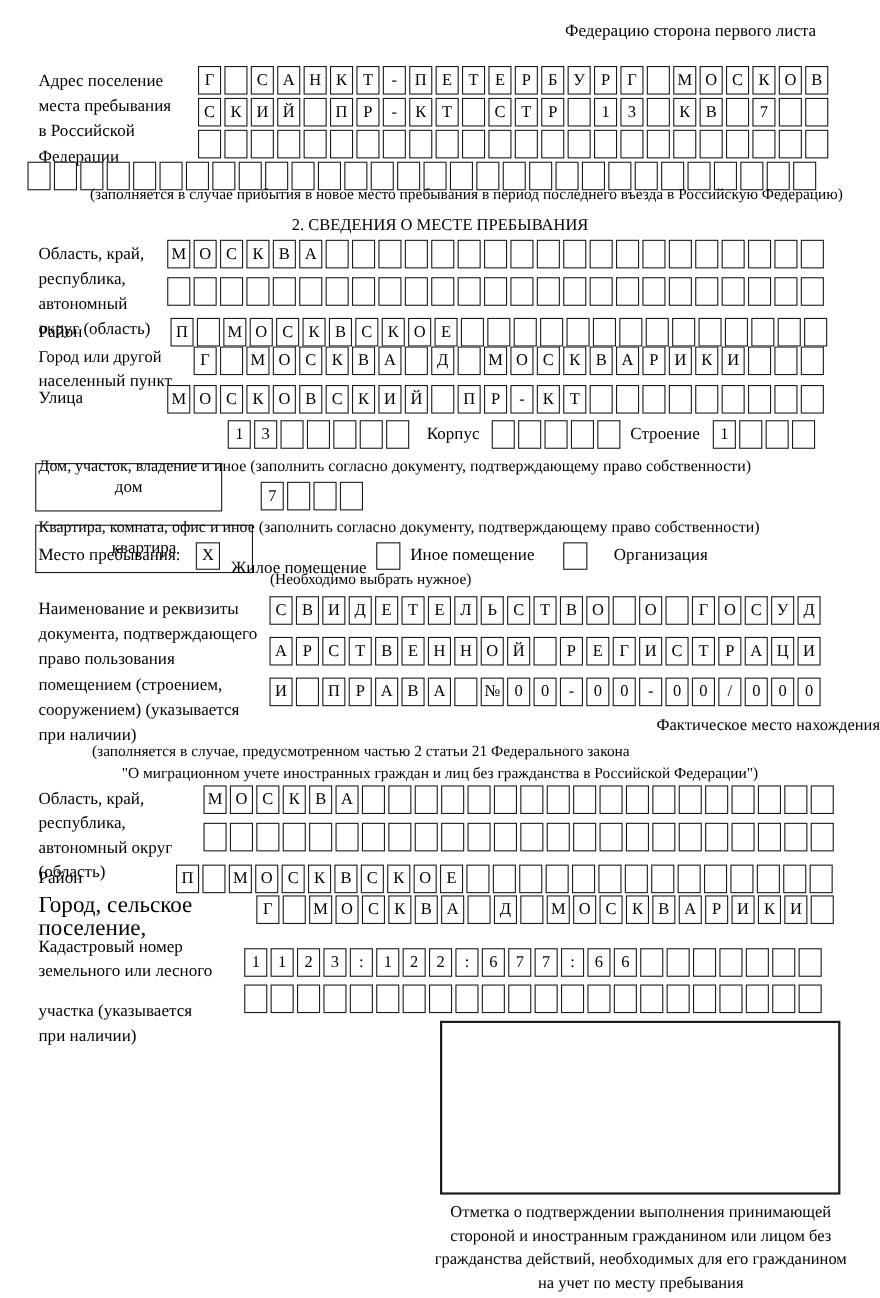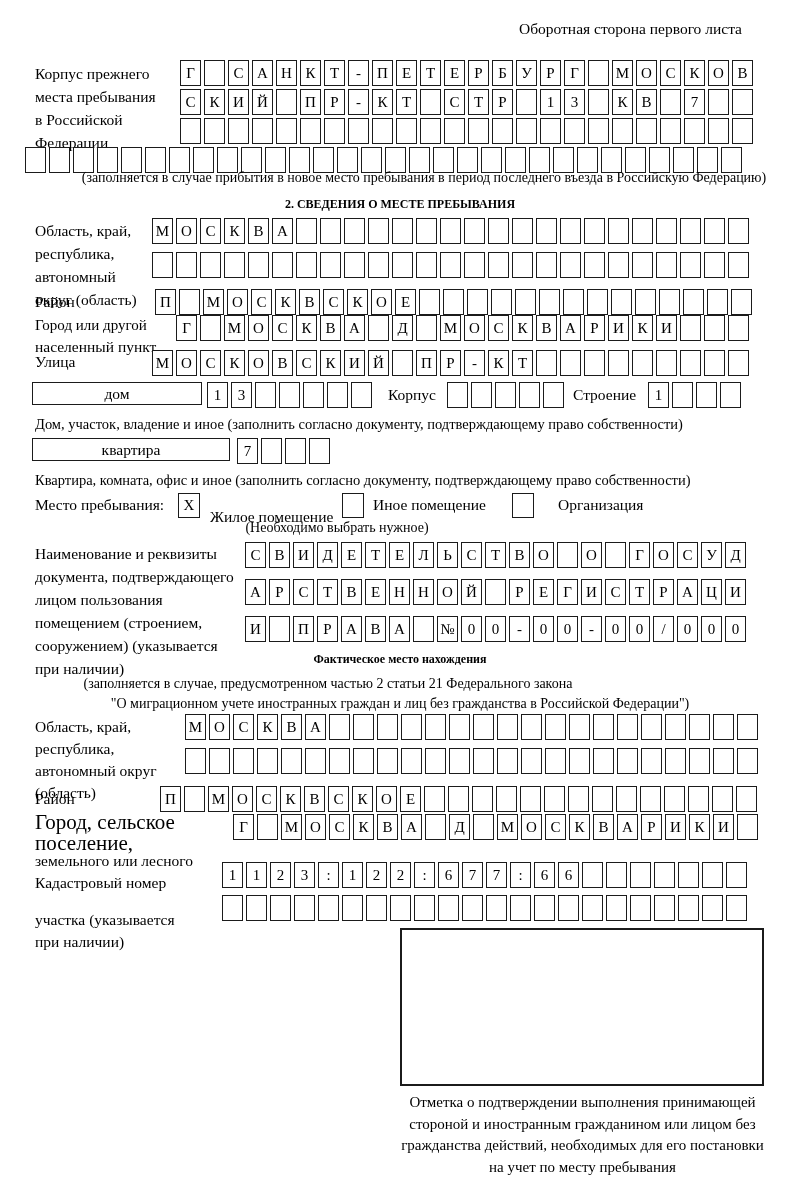--- a/index.html
+++ b/index.html
@@ -6,49 +6,49 @@
   html,body { background:#ffffff; }
   body {
     width:800px; height:1180px; position:relative;
     font-family:"Liberation Serif","DejaVu Serif",serif;
     color:#000;
   }
   .abs { position:absolute; }
   .label { font-size:15.5px; line-height:23px; }
   .small-label { font-size:15.5px; }
   .note { font-size:14px; }
-  .title { font-weight:bold; font-size:12px; text-align:center; }
+  .title { font-weight:normal; font-size:15px; text-align:center; }
   .center { text-align:center; }
   .right { text-align:right; }
   .cellrow { position:absolute; display:flex; gap:3px; }
   .cell {
     width:21px; height:26px; flex:0 0 21px;
     border:1.5px solid #1b1b1b;
     display:flex; align-items:center; justify-content:center;
     font-size:15px; background:#fff;
   }
   .widebox {
-    position:absolute; border:1.5px solid #1b1b1b; height:23px;
+    position:absolute; border:1.5px solid #1b1b1b; height:44px;
     display:flex; align-items:center; justify-content:center;
-    font-size:15.5px; background:#fff;
+    font-size:15.5px; background:#fff;margin-top:39px;
   }
   .checkbox {
     position:absolute; width:22px; height:25px; border:1.5px solid #1b1b1b;
     display:flex; align-items:center; justify-content:center; font-size:15px; background:#fff;
   }
   .stampbox { position:absolute; border:2px solid #1b1b1b; background:#fff; }
   .caption-line { font-size:15px; line-height:21.5px; text-align:center; }
 </style>
 </head>
 <body>
 
-<div class="abs right" style="top:20px; left:0; width:742px; font-size:15.5px;">Оборотная сторона первого листа</div>
+<div class="abs right" style="top:20px; left:0; width:742px; font-size:15.5px;">Федерацию сторона первого листа</div>
 
 <div class="abs" style="left:35px; top:62px; width:150px;">
-  <div class="label">Корпус прежнего</div>
+  <div class="label">Адрес поселение</div>
   <div class="label">места пребывания</div>
   <div class="label">в Российской</div>
   <div class="label">Федерации</div>
 </div>
 <div class="cellrow" style="left:180px; top:60px;">
     <span class="cell">Г</span>
     <span class="cell"></span>
     <span class="cell">С</span>
     <span class="cell">А</span>
     <span class="cell">Н</span>
@@ -351,21 +351,21 @@
 <div class="abs small-label" style="left:210px; top:496px;margin-top:12px;">Жилое помещение</div>
 <div class="checkbox" style="left:342px; top:493px;"></div>
 <div class="abs small-label" style="left:373px; top:496px;">Иное помещение</div>
 <div class="checkbox" style="left:512px; top:493px;"></div>
 <div class="abs small-label" style="left:558px; top:496px;">Организация</div>
 <div class="abs note center" style="left:57px; top:520px; width:560px;">(Необходимо выбрать нужное)</div>
 
 <div class="abs" style="left:35px; top:542px; width:210px;">
   <div class="label">Наименование и реквизиты</div>
   <div class="label">документа, подтверждающего</div>
-  <div class="label">лицом пользования</div>
+  <div class="label">право пользования</div>
   <div class="label">помещением (строением,</div>
   <div class="label">сооружением) (указывается</div>
   <div class="label">при наличии)</div>
 </div>
 <div class="cellrow" style="left:245px; top:542px;">
     <span class="cell">С</span>
     <span class="cell">В</span>
     <span class="cell">И</span>
     <span class="cell">Д</span>
     <span class="cell">Е</span>
@@ -426,21 +426,21 @@
     <span class="cell">0</span>
     <span class="cell">-</span>
     <span class="cell">0</span>
     <span class="cell">0</span>
     <span class="cell">/</span>
     <span class="cell">0</span>
     <span class="cell">0</span>
     <span class="cell">0</span>
   </div>
 
-<div class="abs title" style="left:0; top:652px; width:800px;">Фактическое место нахождения</div>
+<div class="abs title" style="left:0; top:652px; width:800px;text-align:right;">Фактическое место нахождения</div>
 <div class="abs note center" style="left:0; top:676px; width:656px;">(заполняется в случае, предусмотренном частью 2 статьи 21 Федерального закона</div>
 <div class="abs note center" style="left:0; top:696px; width:800px;">"О миграционном учете иностранных граждан и лиц без гражданства в Российской Федерации")</div>
 
 <div class="abs" style="left:35px; top:716px; width:140px;">
   <div class="label" style="line-height:22px;">Область, край,</div>
   <div class="label" style="line-height:22px;">республика,</div>
   <div class="label" style="line-height:22px;">автономный округ</div>
   <div class="label" style="line-height:22px;">(область)</div>
 </div>
 <div class="cellrow" style="left:185px; top:714px;">
@@ -547,22 +547,22 @@
     <span class="cell">В</span>
     <span class="cell">А</span>
     <span class="cell">Р</span>
     <span class="cell">И</span>
     <span class="cell">К</span>
     <span class="cell">И</span>
     <span class="cell"></span>
   </div>
 
 <div class="abs" style="left:35px; top:850px; width:185px;">
+  <div class="label" style="line-height:22px;">Кадастровый номер</div>
   <div class="label" style="line-height:22px;">земельного или лесного</div>
-  <div class="label" style="line-height:22px;">Кадастровый номер</div>
   <div class="label" style="line-height:22px;margin-top:15px;">участка (указывается</div>
   <div class="label" style="line-height:22px;">при наличии)</div>
 </div>
 <div class="cellrow" style="left:222px; top:862px;">
     <span class="cell">1</span>
     <span class="cell">1</span>
     <span class="cell">2</span>
     <span class="cell">3</span>
     <span class="cell">:</span>
     <span class="cell">1</span>
@@ -605,15 +605,15 @@
     <span class="cell"></span>
     <span class="cell"></span>
     <span class="cell"></span>
     <span class="cell"></span>
   </div>
 
 <div class="stampbox" style="left:400px; top:928px; width:364px; height:158px;"></div>
 <div class="abs" style="left:385px; top:1092px; width:395px;">
   <div class="caption-line">Отметка о подтверждении выполнения принимающей</div>
   <div class="caption-line">стороной и иностранным гражданином или лицом без</div>
-  <div class="caption-line">гражданства действий, необходимых для его постановки</div>
+  <div class="caption-line">гражданства действий, необходимых для его гражданином</div>
   <div class="caption-line">на учет по месту пребывания</div>
 </div>
 
 </body></html>

